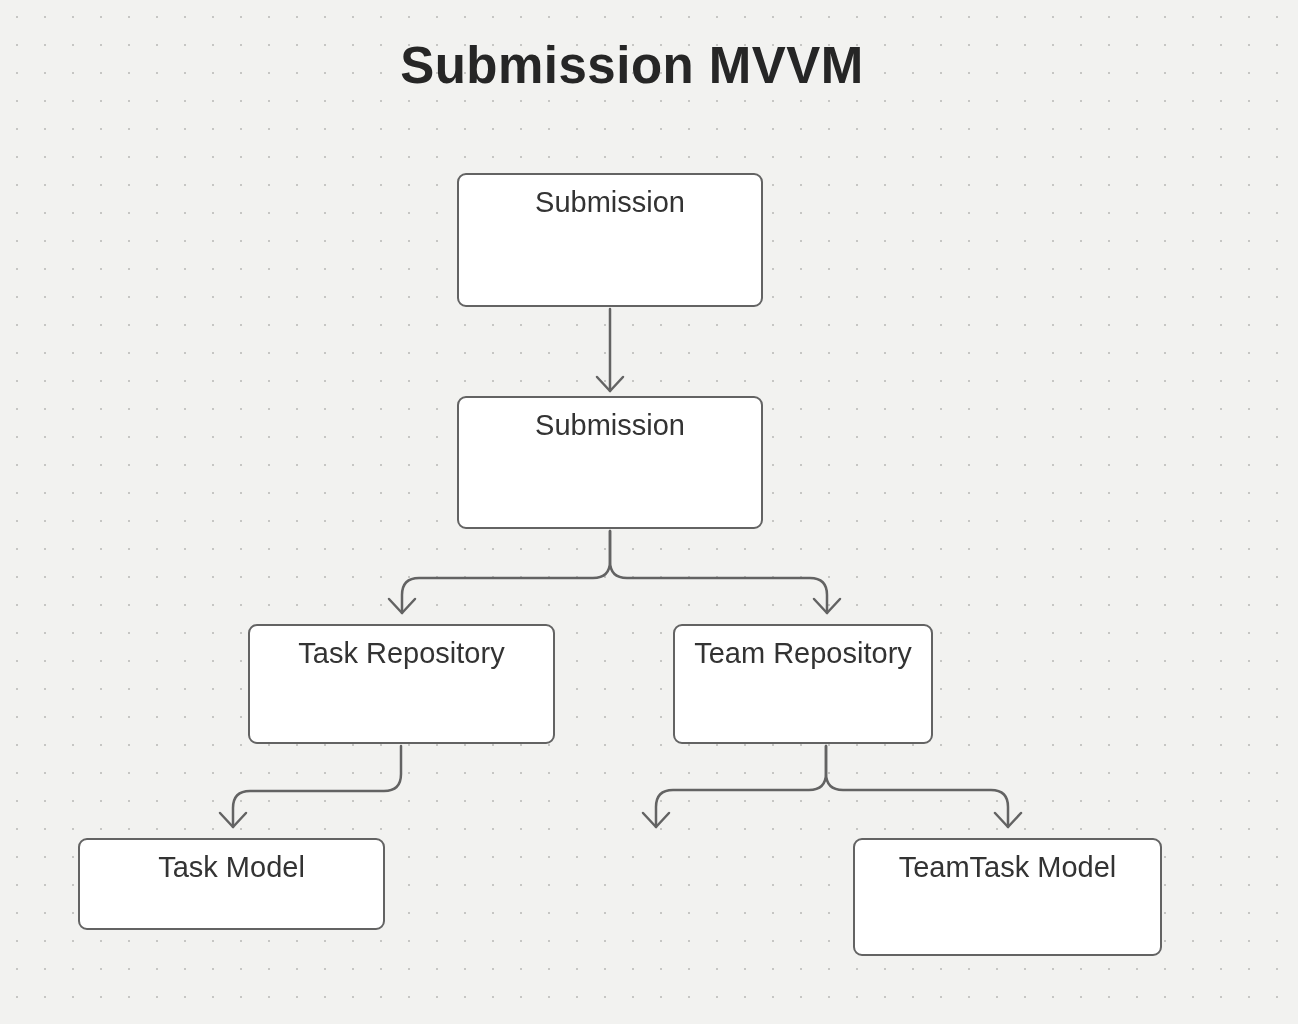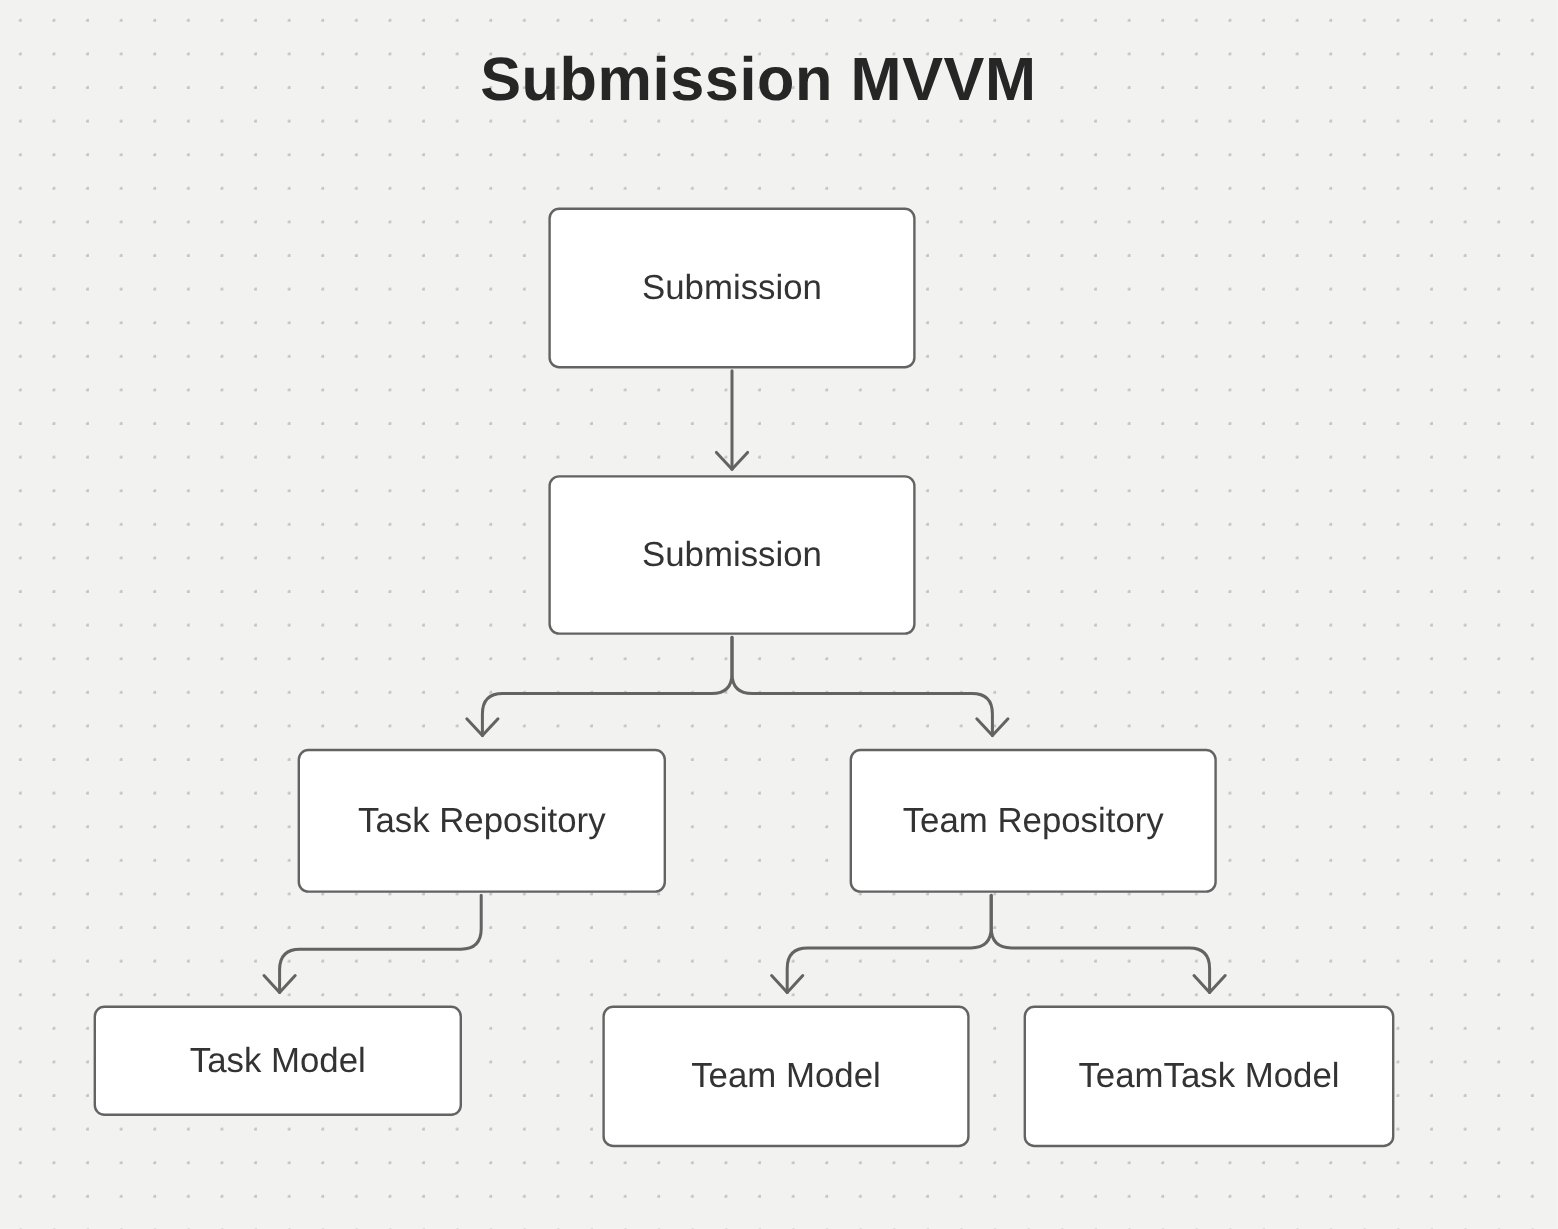--- a/index.html
+++ b/index.html
@@ -39,38 +39,37 @@
     pointer-events: none;
   }
   .node {
     position: absolute;
     box-sizing: border-box;
     background: #ffffff;
     border: 2.5px solid #636363;
     border-radius: 9px;
     display: flex;
     flex-direction: column;
-    justify-content: center;
     align-items: center;
     text-align: center;
     color: #333333;
     font-size: 29px;
     font-weight: 400;
     gap: 44px;
   }
   .node .nl {
     display: block;
     line-height: 54px;
   }
   .node .nl:empty { display: none; }
 
   #n-submission-fragment  { left: 457px; top: 173px; width: 306px; height: 134px; }
   #n-submission-viewmodel { left: 457px; top: 396px; width: 306px; height: 133px; }
   #n-task-repository      { left: 248px; top: 624px; width: 307px; height: 120px; }
-  #n-team-repository      { left: 708px; top: 624px; width: 306px; height: 120px; }
+  #n-team-repository      { left: 673px; top: 624px; width: 260px; height: 120px; }
   #n-task-model           { left:  78px; top: 838px; width: 307px; height: 92px; }
   #n-team-model           { left: 502px; top: 838px; width: 306px; height: 118px; }
   #n-teamtask-model       { left: 853px; top: 838px; width: 309px; height: 118px; }
 </style>
 </head>
 <body>
 
 <div class="canvas">
 
   <div class="title">Submission MVVM</div>
@@ -109,21 +108,18 @@
   </div>
 
   <div class="node" id="n-team-repository">
     <span class="nl">Team Repository</span>
   </div>
 
   <div class="node" id="n-task-model">
     <span class="nl">Task Model</span>
   </div>
 
-  <div class="node" id="n-team-model">
-    <span class="nl">Team Model</span>
-  </div>
 
   <div class="node" id="n-teamtask-model">
     <span class="nl">TeamTask Model</span>
   </div>
 
 </div>
 
 </body></html>

